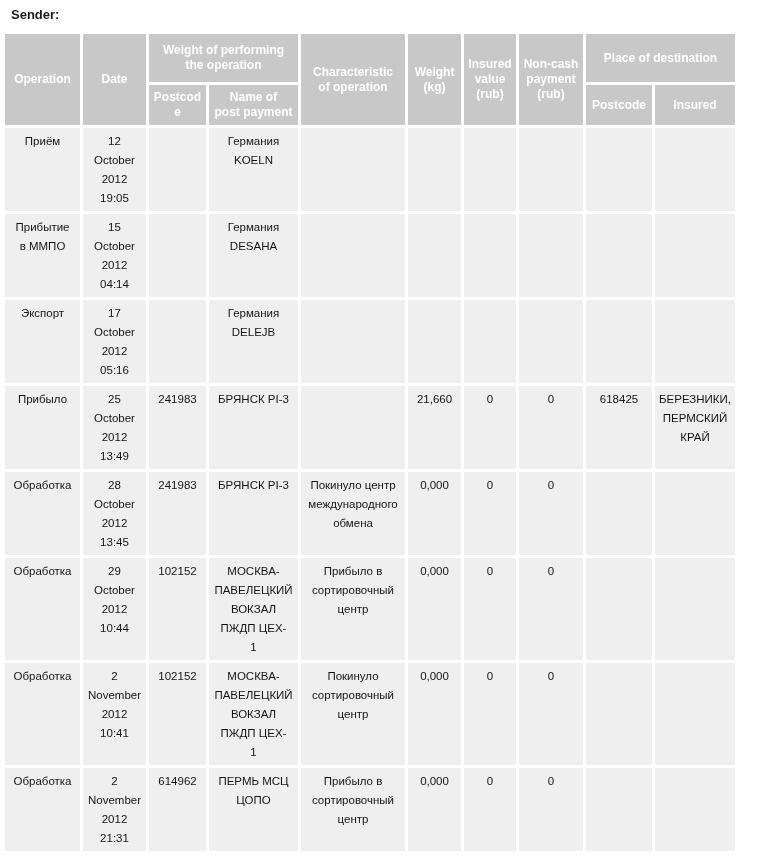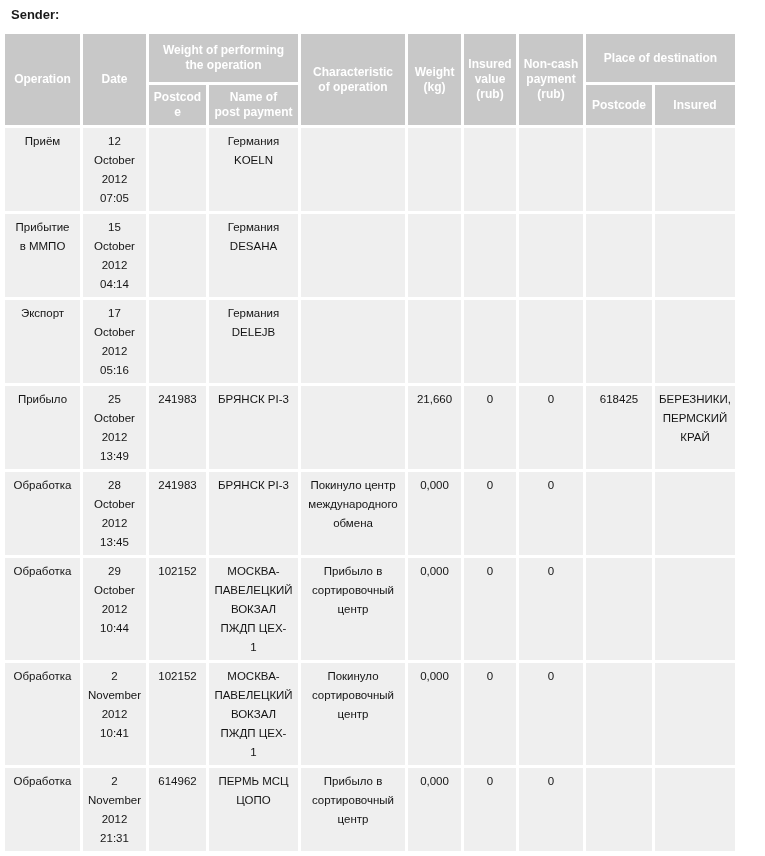--- a/index.html
+++ b/index.html
@@ -120,21 +120,21 @@
         <th class="th-sub">Insured</th>
       </tr>
     </thead>
     <tbody>
 
       <tr>
         <td>Приём</td>
         <td>12
 October
 2012
-07:05</td>
+19:05</td>
         <td></td>
         <td>Германия
 KOELN</td>
         <td></td>
         <td></td>
         <td></td>
         <td></td>
         <td></td>
         <td></td>
       </tr>

